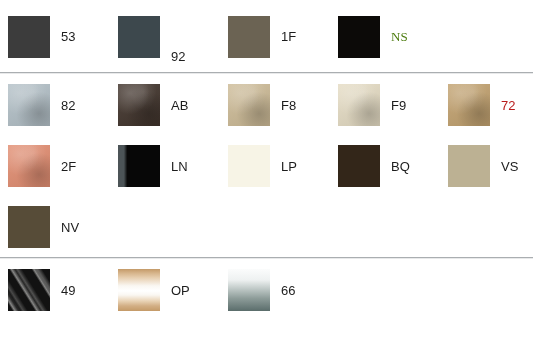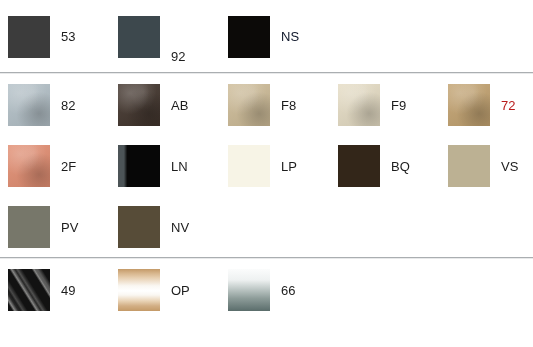--- a/index.html
+++ b/index.html
@@ -73,22 +73,26 @@
       <div class="swatch-row">
         <div class="swatch-cell">
           <span class="swatch-chip" title="flat-matte" style="background: rgb(60, 60, 60);"></span>
           <span class="swatch-label" style="color: rgb(29, 29, 29);">53</span>
         </div>
         <div class="swatch-cell">
           <span class="swatch-chip" title="flat-matte" style="background: rgb(61, 72, 77);"></span>
           <span class="swatch-label" style="color: rgb(29, 29, 29); margin-top: 40px;">92</span>
         </div>
         <div class="swatch-cell">
+          <span class="swatch-chip" title="flat-matte" style="background: rgb(107, 99, 83);"></span>
+          <span class="swatch-label" style="color: rgb(29, 29, 29);">1F</span>
+        </div>
+        <div class="swatch-cell">
           <span class="swatch-chip" title="flat-matte" style="background: rgb(12, 10, 8);"></span>
-          <span class="swatch-label" style="color: #0f172a;">NS</span>
+          <span class="swatch-label" style="color: #4d7c0f; font-family: Liberation Serif, serif;">NS</span>
         </div>
         <div class="swatch-cell empty">
           <span class="swatch-chip" style="background: transparent;"></span>
           <span class="swatch-label" style="color: rgb(29, 29, 29);"></span>
         </div>
       </div>
     </div>
     <div class="group-divider" style="border-top-color: rgb(170, 174, 177);"></div>
     <div class="swatch-group">
       <div class="swatch-row">
@@ -130,24 +134,20 @@
           <span class="swatch-chip" title="dark-espresso" style="background: rgb(51, 38, 25);"></span>
           <span class="swatch-label" style="color: rgb(29, 29, 29);">BQ</span>
         </div>
         <div class="swatch-cell">
           <span class="swatch-chip" title="khaki-flat" style="background: rgb(188, 177, 147);"></span>
           <span class="swatch-label" style="color: rgb(29, 29, 29);">VS</span>
         </div>
       </div>
       <div class="swatch-row">
         <div class="swatch-cell">
-          <span class="swatch-chip" title="olive-grey-flat" style="background: rgb(119, 119, 106);"></span>
-          <span class="swatch-label" style="color: rgb(29, 29, 29);">PV</span>
-        </div>
-        <div class="swatch-cell">
           <span class="swatch-chip" title="dark-olive-flat" style="background: rgb(87, 76, 56);"></span>
           <span class="swatch-label" style="color: rgb(29, 29, 29);">NV</span>
         </div>
         <div class="swatch-cell empty">
           <span class="swatch-chip" style="background: transparent;"></span>
           <span class="swatch-label" style="color: rgb(29, 29, 29);"></span>
         </div>
         <div class="swatch-cell empty">
           <span class="swatch-chip" style="background: transparent;"></span>
           <span class="swatch-label" style="color: rgb(29, 29, 29);"></span>

